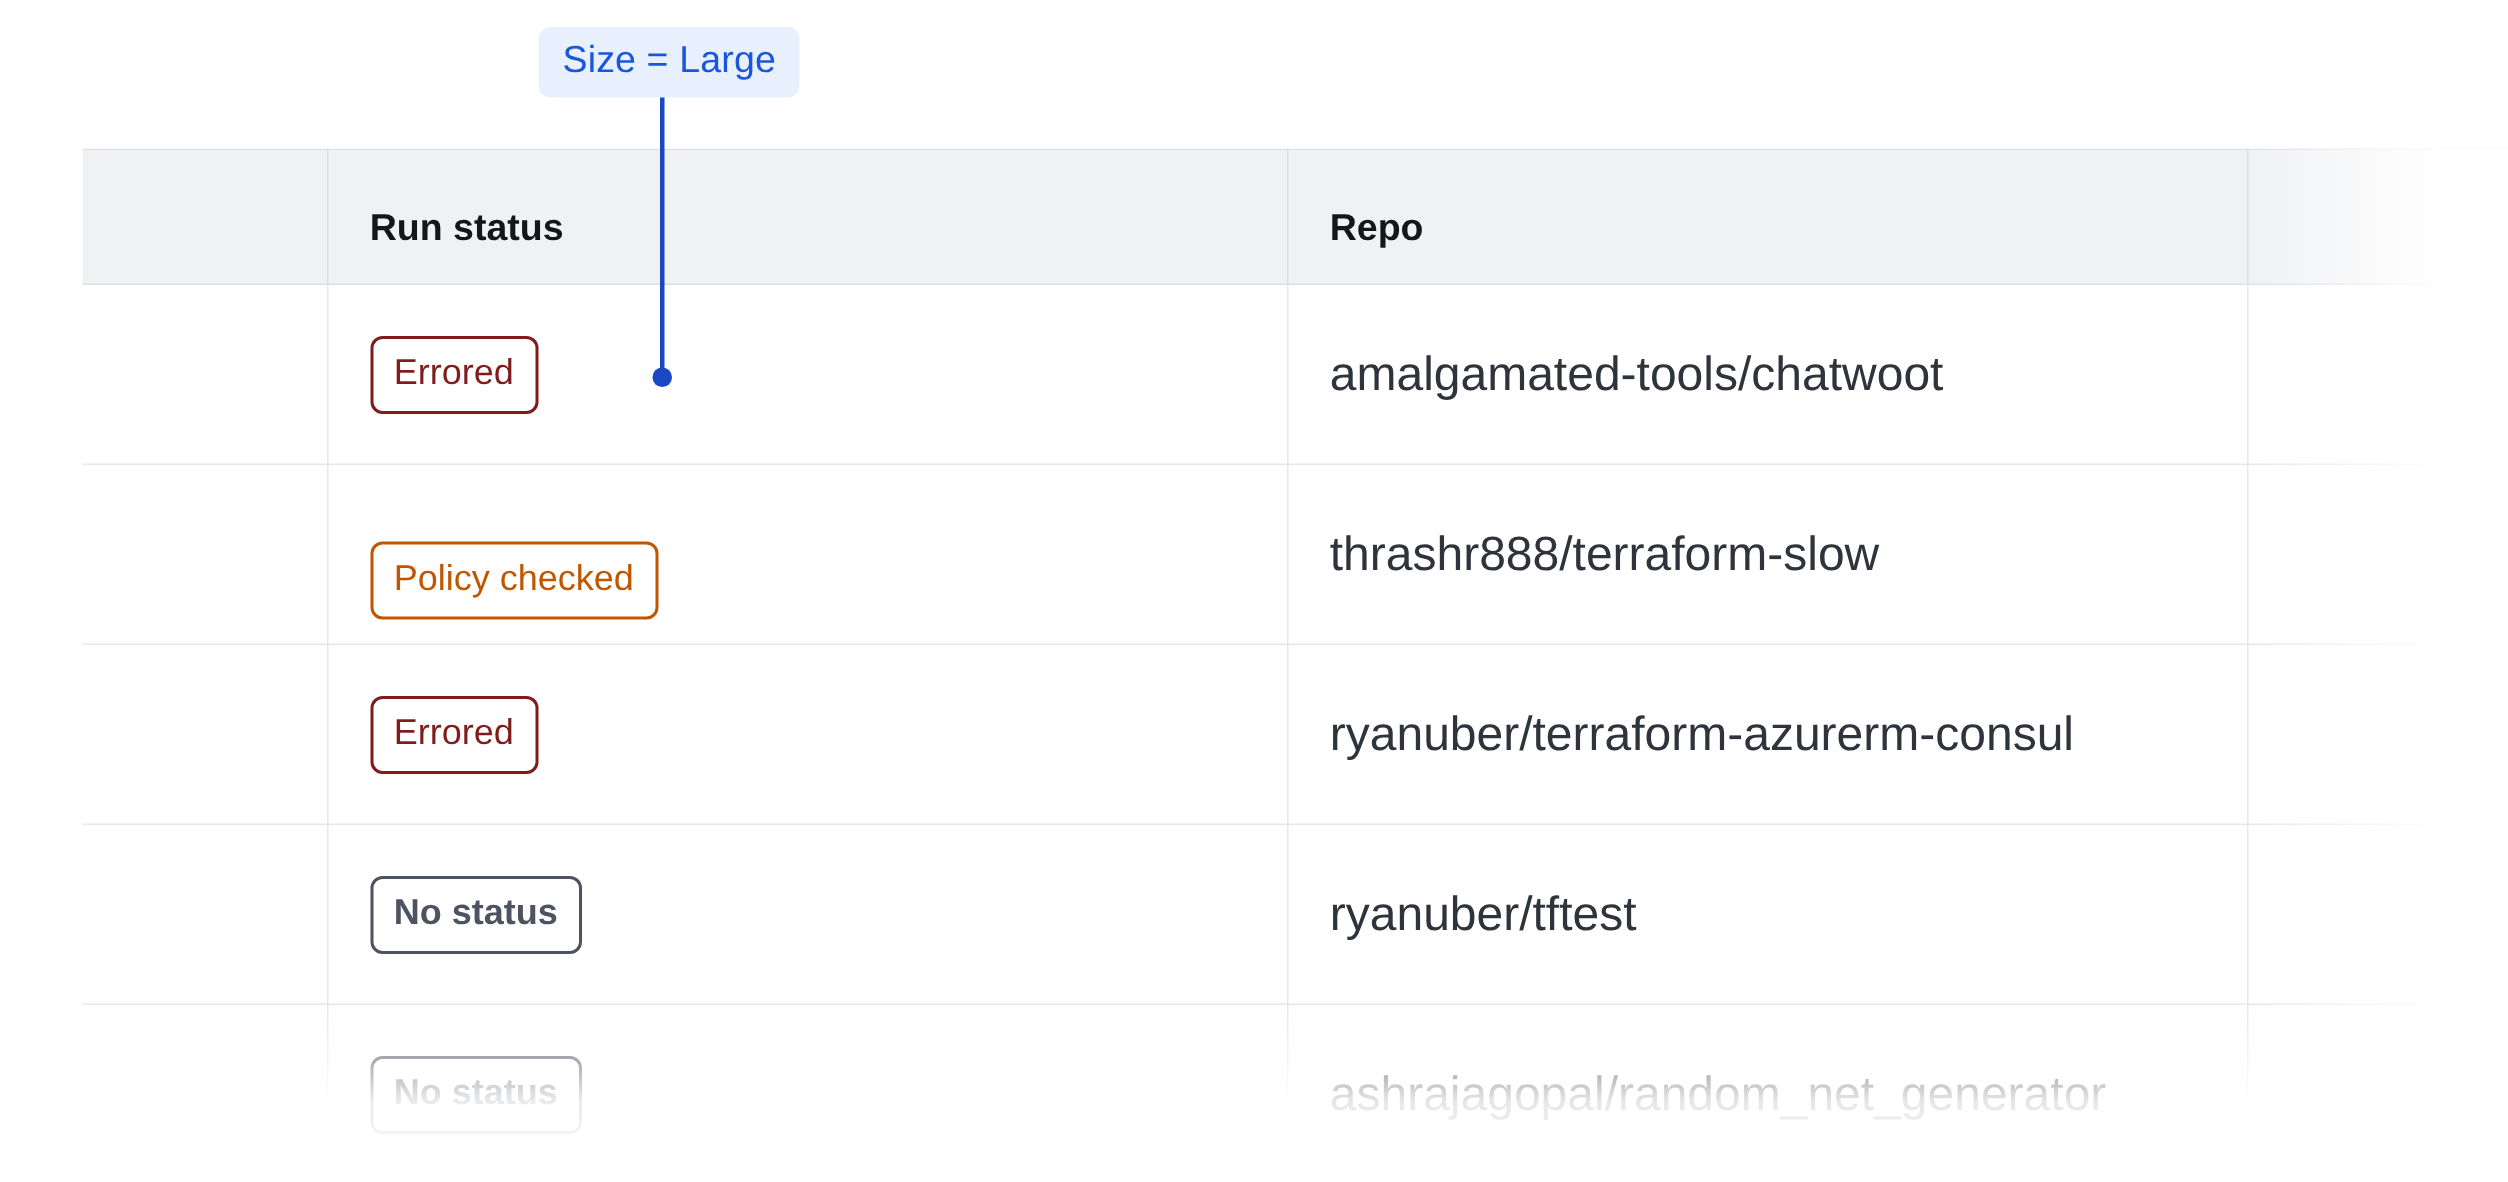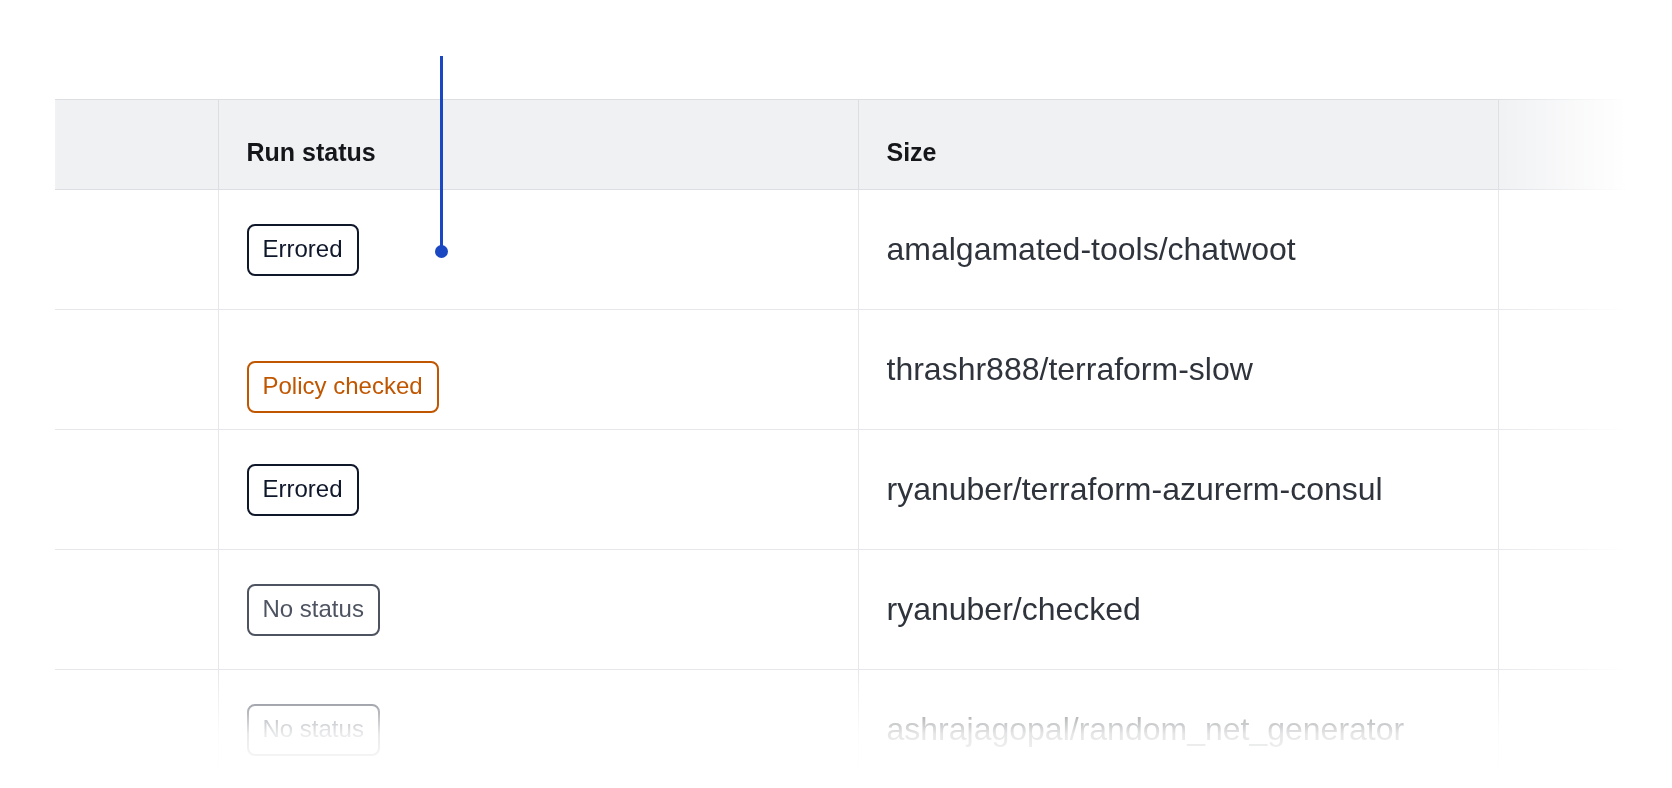--- a/index.html
+++ b/index.html
@@ -113,23 +113,23 @@
   .badge {
     display: inline-block;
     border-radius: 8px;
     border: 2px solid currentColor;
     font-size: 24px;
     line-height: 1;
     padding: 11px 14px 13px 14px;
     white-space: nowrap;
     background: transparent;
   }
-  .badge.errored        { color: #0f172a; }
+  .badge.errored        { color: #7f1d1d; }
   .badge.policy-checked { color: #c05600; margin-top: 34px; }
-  .badge.no-status      { color: #4d5360; }
+  .badge.no-status      { color: #4d5360; font-weight: bold; }
 
   
   .fade-left {
     position: absolute;
     left: 0; top: 99px;
     width: 58px; height: 689px;
     background: linear-gradient(to right, #ffffff 30%, rgba(255,255,255,0));
     pointer-events: none;
     z-index: 20;
   }
@@ -148,36 +148,39 @@
     background: linear-gradient(to bottom, rgba(255,255,255,0) 0%, rgba(255,255,255,0.88) 55%, #ffffff 92%);
     pointer-events: none;
     z-index: 21;
   }
 </style>
 </head>
 <body>
 
 <div class="screen">
 
+  <div class="annotation">
+    <span class="annotation-chip">Size = Large</span>
+  </div>
   <div class="annotation-line"></div>
   <div class="annotation-dot"></div>
 
   <div class="table-wrap">
     <table class="data-table">
       <colgroup>
         <col class="c-spacer">
           <col class="c-status">
           <col class="c-repo">
           <col class="c-extra">
       </colgroup>
       <thead>
         <tr>
           <th class="spacer-head"></th>
           <th>Run status</th>
-          <th>Size</th>
+          <th>Repo</th>
           <th></th>
         </tr>
       </thead>
       <tbody>
         <tr>
           <td class="spacer-cell"></td>
           <td>
             <span class="badge errored">Errored</span>
           </td>
           <td>
@@ -204,21 +207,21 @@
             <span class="repo-text">ryanuber/terraform-azurerm-consul</span>
           </td>
           <td></td>
         </tr>
         <tr>
           <td class="spacer-cell"></td>
           <td>
             <span class="badge no-status">No status</span>
           </td>
           <td>
-            <span class="repo-text">ryanuber/checked</span>
+            <span class="repo-text">ryanuber/tftest</span>
           </td>
           <td></td>
         </tr>
         <tr>
           <td class="spacer-cell"></td>
           <td>
             <span class="badge no-status">No status</span>
           </td>
           <td>
             <span class="repo-text">ashrajagopal/random_net_generator</span>

